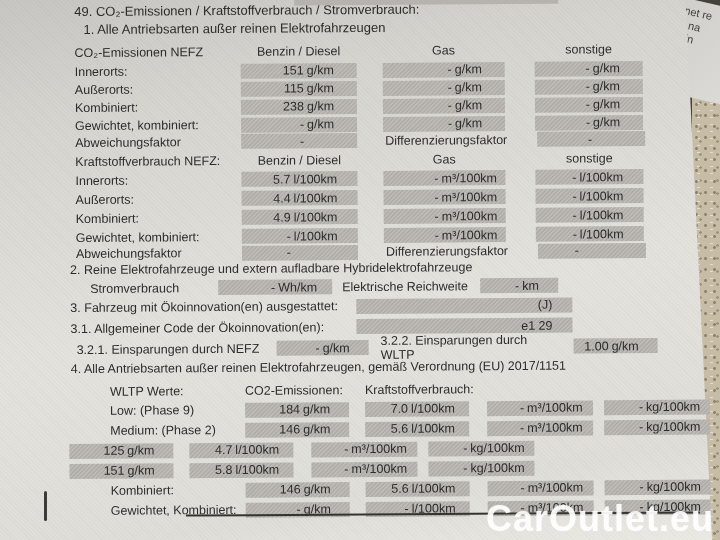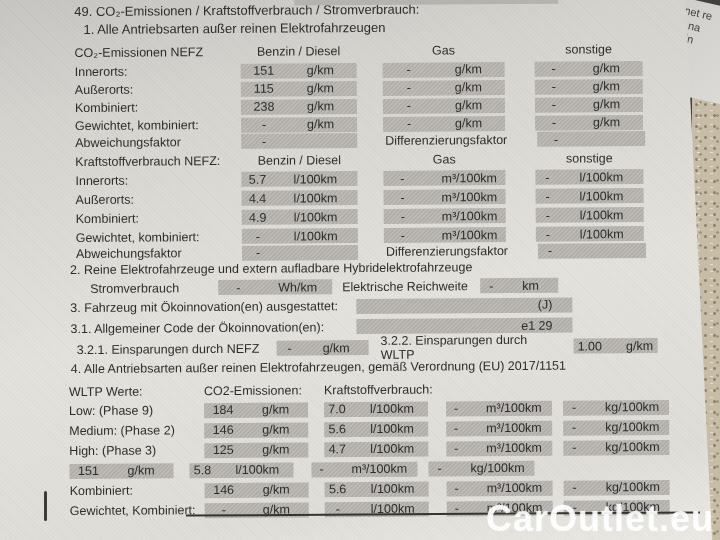--- a/index.html
+++ b/index.html
@@ -59,21 +59,21 @@
   .h49{height:16px;line-height:16px;font-size:13px;}
   .h1{height:19px;line-height:19px;padding-left:9px;font-size:13px;}
 
   .r{display:flex;align-items:center;}
   .lbl{width:166px;}
   .cell{
     display:flex;align-items:center;height:15px;box-sizing:border-box;
     padding:0 6px 0 4px;background-color:#b5b2ad;
     background-image:repeating-linear-gradient(135deg,rgba(255,255,255,0.12) 0 1px,rgba(0,0,0,0.045) 2px,transparent 3px);
   }
-  .v{flex:1;text-align:center;padding-right:24px;white-space:nowrap;}
+  .v{flex:1;text-align:right;padding-right:3px;white-space:nowrap;}
   .u{text-align:left;white-space:nowrap;}
   .c1{width:116px}.c2{width:122px}.c3{width:108px}
   .sp1{width:26px}.sp2{width:30px}
   .uA{width:44px}.uB{width:58px}
   .hc{text-align:center}
   .hc1{width:116px}.hc2{width:122px}.hc3{width:108px}
   .thA{height:21px;align-items:flex-end;padding-bottom:3px;}
   .rA{height:18px}.rAf{height:15px}
   .hB{height:19px;align-items:flex-end;padding-bottom:2px;}
   .rB{height:19px}.rBf{height:14px}
@@ -94,21 +94,21 @@
 
   .r321{height:21px;display:flex;align-items:center;}
   .l321{width:188px}.c321{width:92px}.l322{width:182px}.c322{width:84px}
   .g12{width:12px}.g11{width:11px}
   .u40{width:40px}
 
   .s4{height:19px;line-height:19px;margin-left:-6px;}
 
   .wh{height:20px;align-items:flex-end;padding-bottom:2px;margin-left:-8px;}
   .rW{height:20px;margin-left:-8px;}
-  .wlbl{width:135px;}
+  .wlbl{width:135px;margin-left:41px;}
   .wc{width:104px}.wc2{width:106px}
   .g16{width:16px}.g18{width:18px}
   .uw1{width:40px}.uw2{width:52px}.uw3{width:60px}.uw4{width:58px}
   .wco2h{width:120px}.wfuelh{flex:1}
 
   .bottom-rule{
     position:absolute;left:186px;top:513px;width:514px;height:2px;z-index:5;
     background:#35342f;transform:rotate(-0.35deg);
   }
   .left-tick{
@@ -419,21 +419,20 @@
           <span class="v">-</span>
           <span class="u uw3">m³/100km</span>
         </span>
       <span class="g11"></span>
       <span class="cell wc2">
           <span class="v">-</span>
           <span class="u uw4">kg/100km</span>
         </span>
     </div>
     <div class="r rW">
-      <span class="wlbl">High: (Phase 3)</span>
       <span class="cell wc">
           <span class="v">125</span>
           <span class="u uw1">g/km</span>
         </span>
       <span class="g16"></span>
       <span class="cell wc">
           <span class="v">4.7</span>
           <span class="u uw2">l/100km</span>
         </span>
       <span class="g18"></span>

